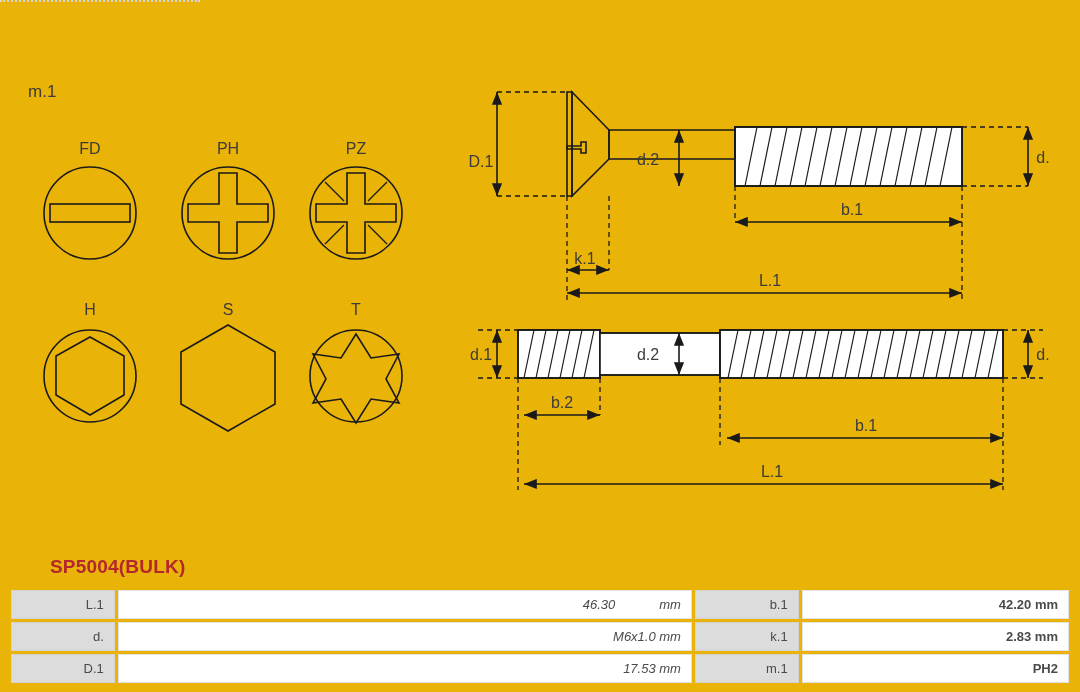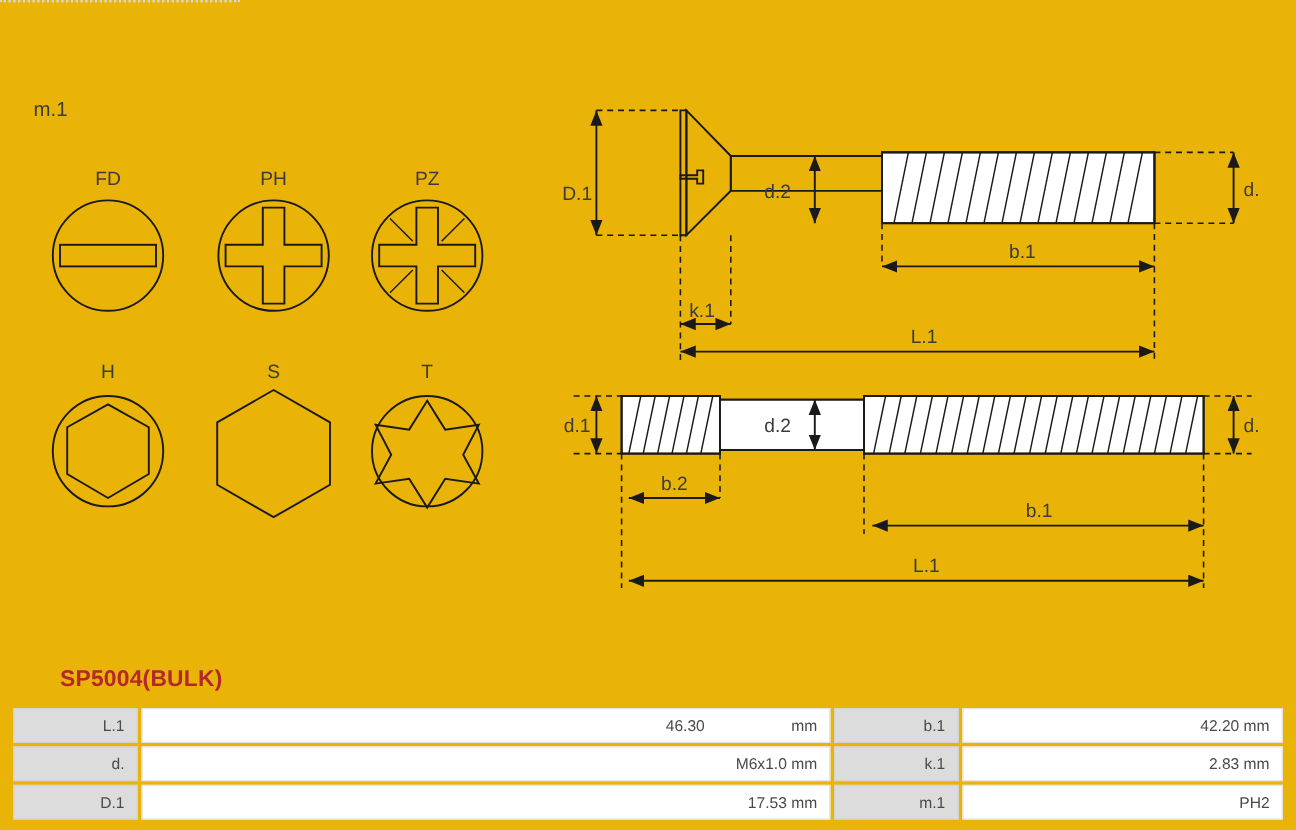--- a/index.html
+++ b/index.html
@@ -65,31 +65,31 @@
     background: #dcdcdc;
     border: 1px solid #d2d2d2;
     text-align: right;
     width: 104px;
     color: #4a4a4a;
   }
   .spec-table td.val {
     text-align: right;
   }
   
-  .spec-table td.val-wide { width: 576px; }
-  .spec-table td.val-narrow { width: 268px; }
+  .spec-table td.val-wide { width: 576px; font-style: italic; }
+  .spec-table td.val-narrow { width: 268px; font-weight: bold; }
 
   
   .val-split {
     display: flex;
     justify-content: flex-end;
     align-items: center;
   }
   .val-split .num { }
-  .val-split .unit { margin-left: 72px; }
+  .val-split .unit { margin-left: 44px; }
 </style>
 </head>
 <body>
 
 <div id="page">
 
   <div class="top-rule"></div>
 
   <div class="drawing">
     <svg width="1080" height="540" viewBox="0 0 1080 540" xmlns="http://www.w3.org/2000/svg">

